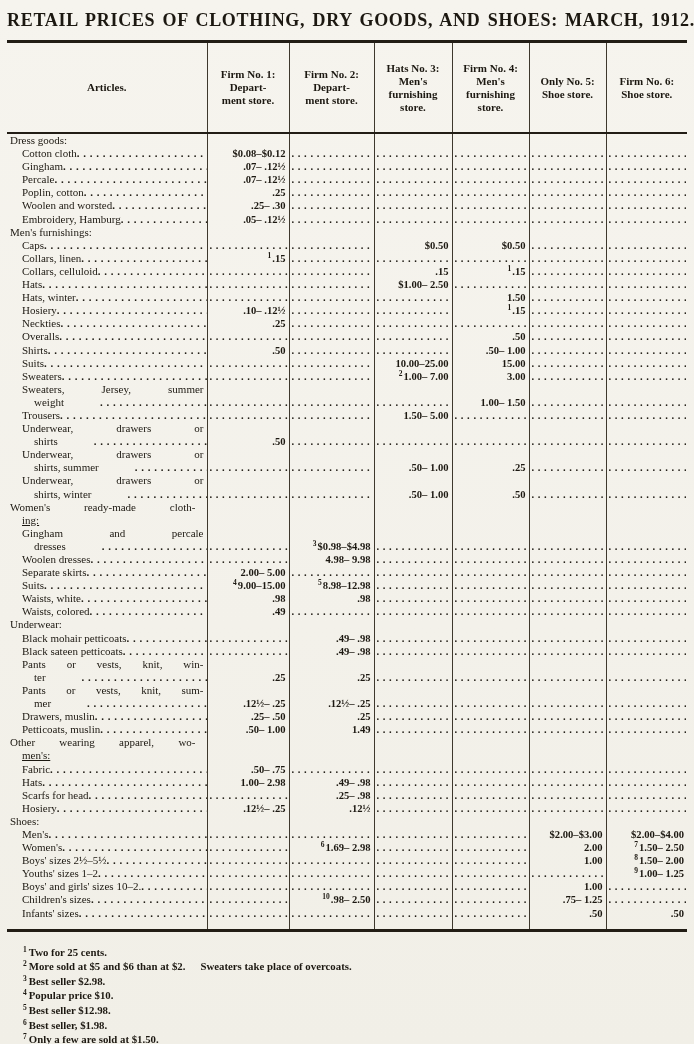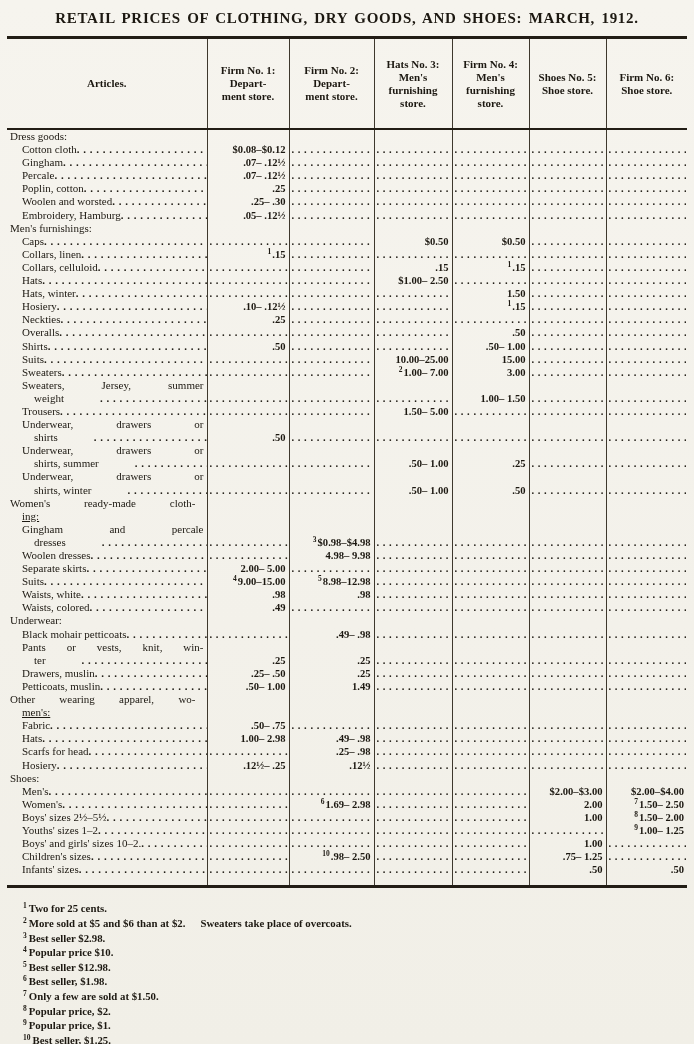--- a/index.html
+++ b/index.html
@@ -5,21 +5,21 @@
   html,body{margin:0;padding:0;}
   body{background:#cfccc4;}
   .page{
     width:694px;height:1044px;box-sizing:border-box;position:relative;overflow:hidden;
     background:linear-gradient(#f6f4ee, #f3f1ea 60%, #f1efe7);
     color:#1c1811;
     font-family:"Liberation Serif","DejaVu Serif",serif;
     padding:8px 7px 0 7px;
   }
   .title{
-    font-size:15px;font-weight:bold;text-align:center;
+    font-size:18px;font-weight:bold;text-align:center;
     letter-spacing:.7px;word-spacing:2px;margin:2px 0 9px 0;
     white-space:nowrap;
   }
   table.price-table{
     border-collapse:collapse;table-layout:fixed;width:680px;margin:0 auto;
     border-top:3px solid #221d15;border-bottom:3px solid #221d15;
     font-size:11px;line-height:13.1px;
   }
   thead tr{border-bottom:2px solid #221d15;}
   thead th{
@@ -94,21 +94,21 @@
             <div>furnishing</div>
             <div>store.</div>
           </th>
           <th>
             <div>Firm No. 4:</div>
             <div>Men's</div>
             <div>furnishing</div>
             <div>store.</div>
           </th>
           <th>
-            <div>Shoes No. 5:</div>
+            <div>Only No. 5:</div>
             <div>Shoe store.</div>
           </th>
           <th>
             <div>Firm No. 6:</div>
             <div>Shoe store.</div>
           </th>
         </tr>
       </thead>
     <tbody>
         <tr>
@@ -832,28 +832,75 @@
           </td>
           <td class="val empty">
             <span class="fill-dots"></span>
           </td>
           <td class="val empty">
             <span class="fill-dots"></span>
           </td>
         </tr>
         <tr>
           <td class="label">
+            <div class="lline">
+              <span class="txt">Black sateen petticoats</span>
+              <span class="dots"></span>
+            </div>
+          </td>
+          <td class="val empty">
+            <span class="fill-dots"></span>
+          </td>
+          <td class="val">.49– .98</td>
+          <td class="val empty">
+            <span class="fill-dots"></span>
+          </td>
+          <td class="val empty">
+            <span class="fill-dots"></span>
+          </td>
+          <td class="val empty">
+            <span class="fill-dots"></span>
+          </td>
+          <td class="val empty">
+            <span class="fill-dots"></span>
+          </td>
+        </tr>
+        <tr>
+          <td class="label">
             <div class="jline">Pants or vests, knit, win-</div>
             <div class="lline cont">
               <span class="txt">ter</span>
               <span class="dots"></span>
             </div>
           </td>
           <td class="val">.25</td>
           <td class="val">.25</td>
+          <td class="val empty">
+            <span class="fill-dots"></span>
+          </td>
+          <td class="val empty">
+            <span class="fill-dots"></span>
+          </td>
+          <td class="val empty">
+            <span class="fill-dots"></span>
+          </td>
+          <td class="val empty">
+            <span class="fill-dots"></span>
+          </td>
+        </tr>
+        <tr>
+          <td class="label">
+            <div class="jline">Pants or vests, knit, sum-</div>
+            <div class="lline cont">
+              <span class="txt">mer</span>
+              <span class="dots"></span>
+            </div>
+          </td>
+          <td class="val">.12½– .25</td>
+          <td class="val">.12½– .25</td>
           <td class="val empty">
             <span class="fill-dots"></span>
           </td>
           <td class="val empty">
             <span class="fill-dots"></span>
           </td>
           <td class="val empty">
             <span class="fill-dots"></span>
           </td>
           <td class="val empty">

